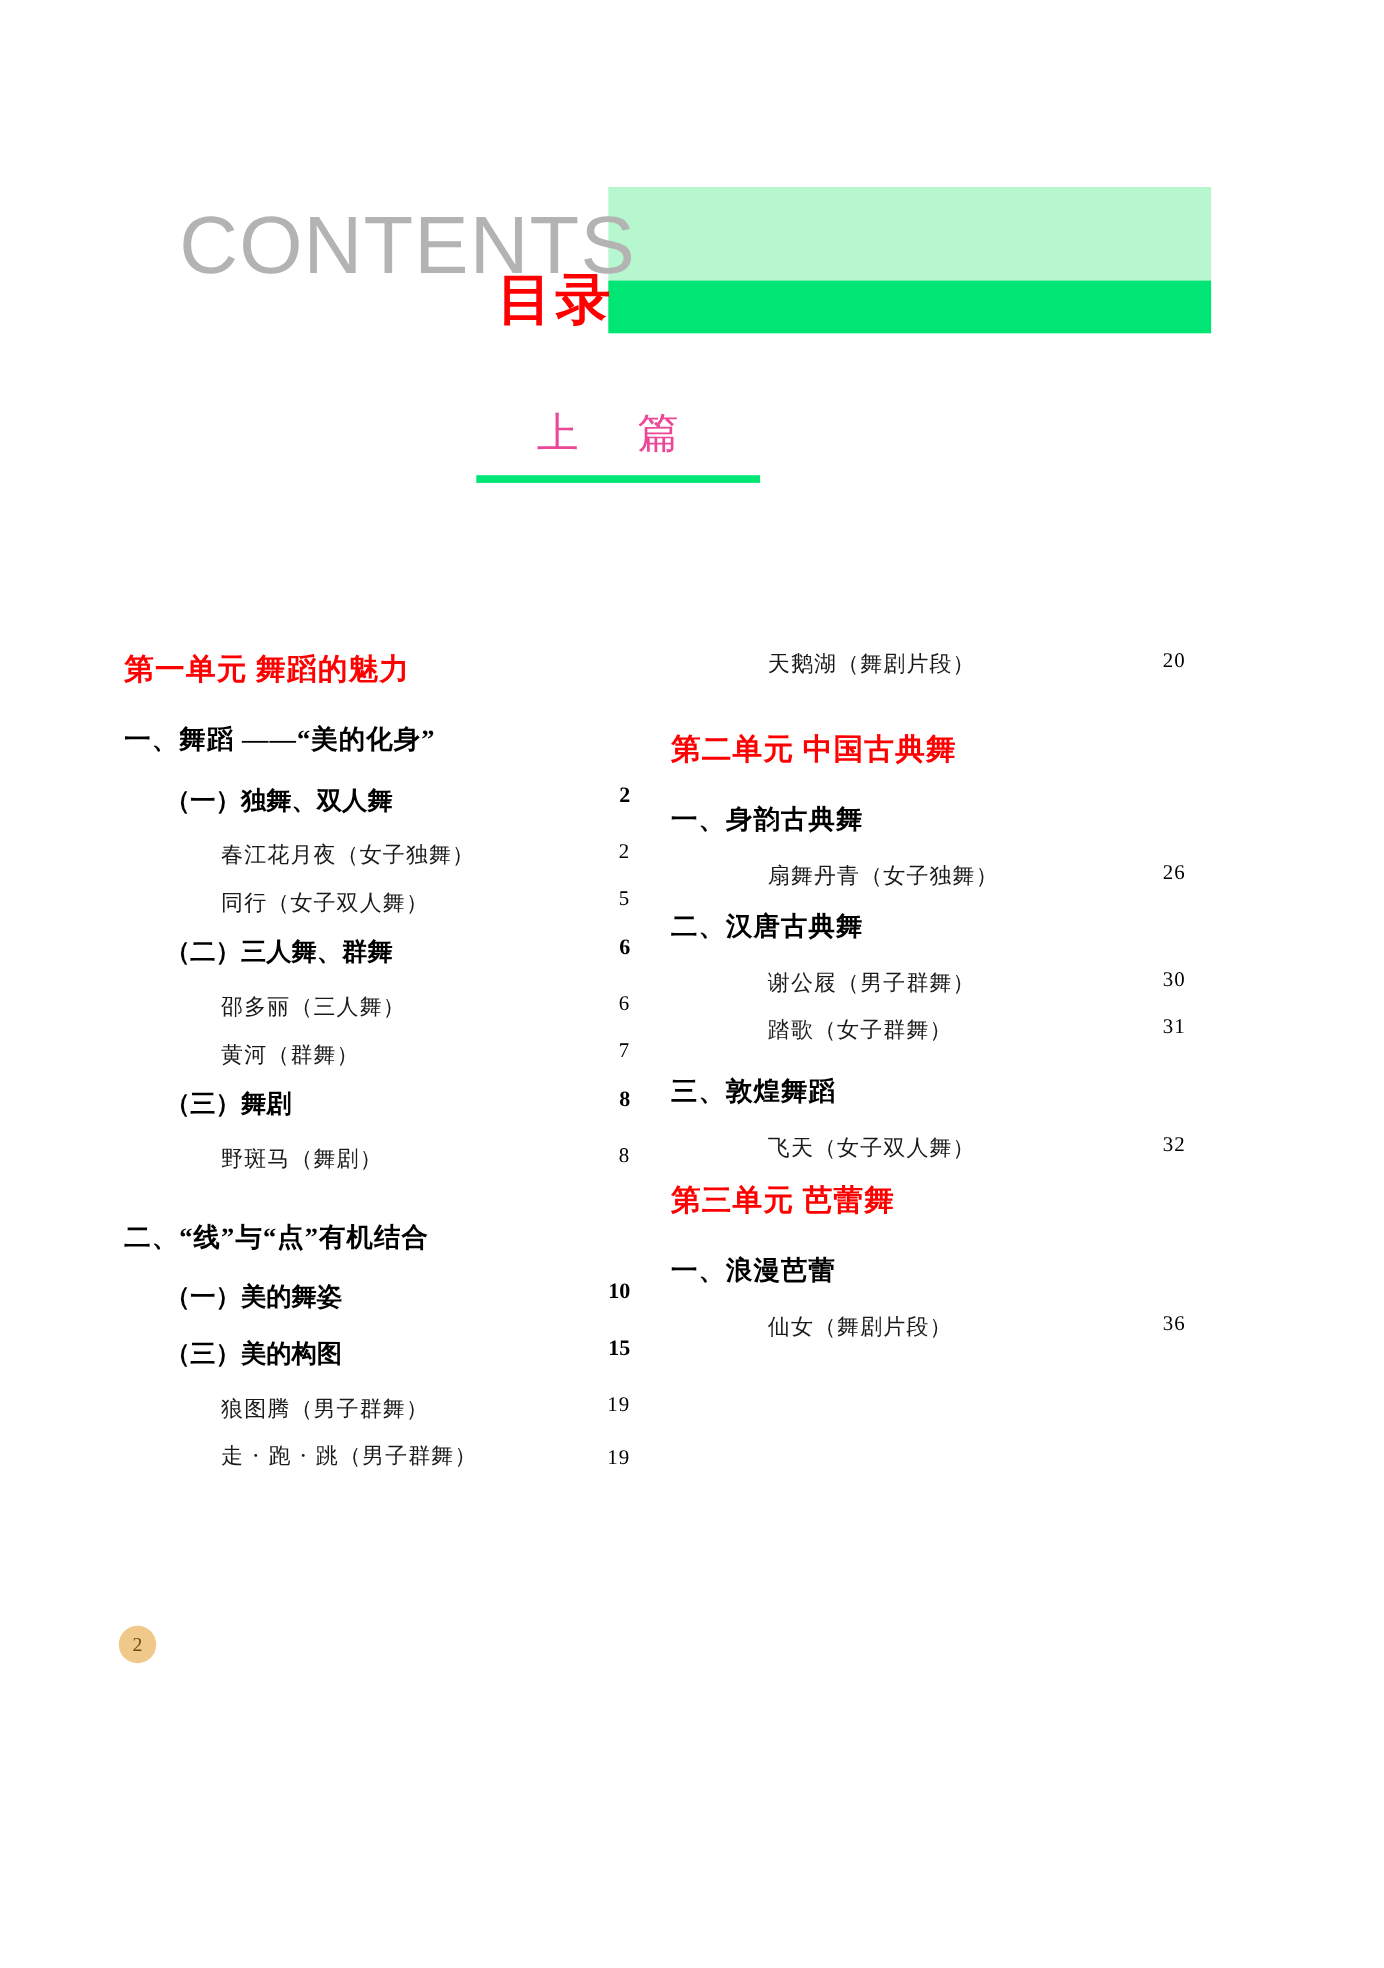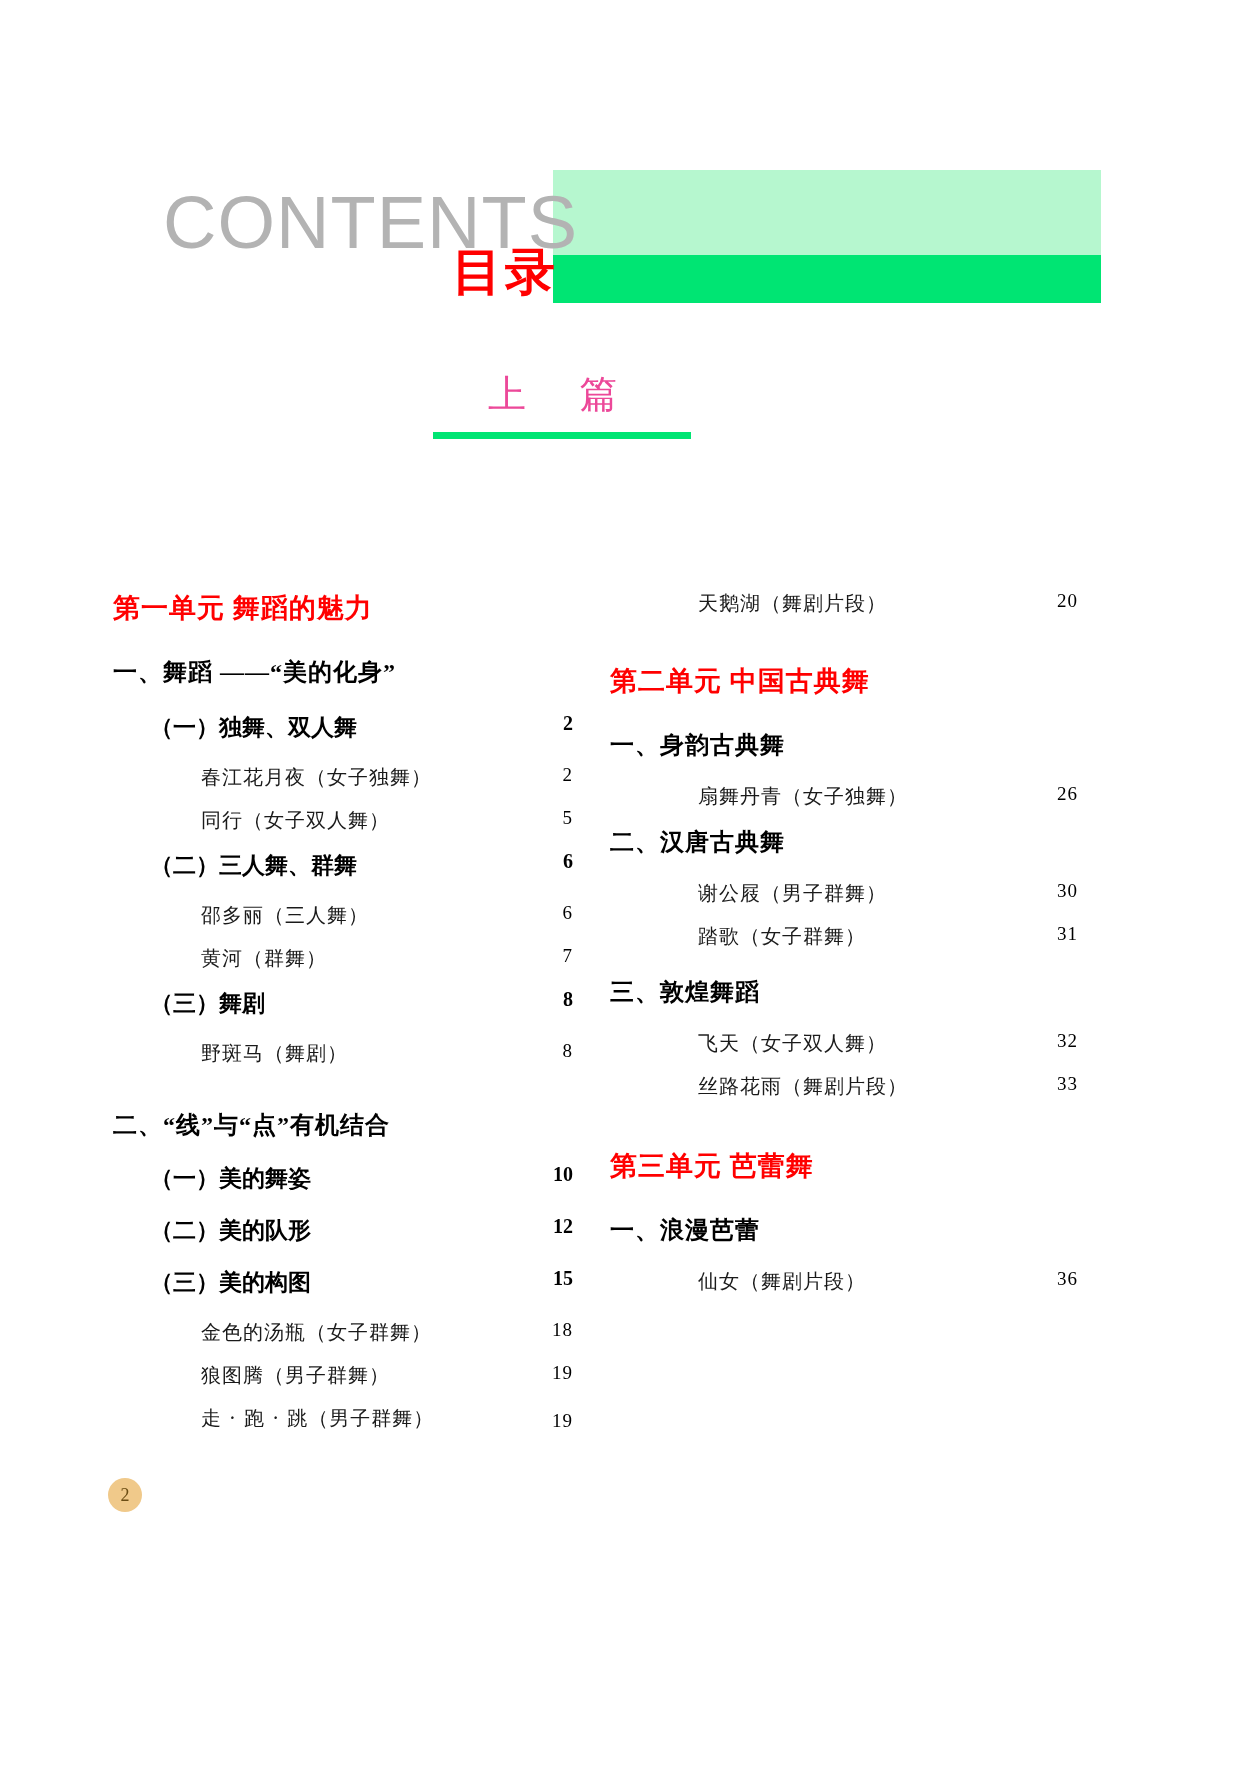--- a/index.html
+++ b/index.html
@@ -230,30 +230,22 @@
         <span class="page">8</span>
       </div>
       <div class="entry sec1" style="margin-top: 14px;">
         <span class="label">二、“线”与“点”有机结合</span>
       </div>
       <div class="entry sec2">
         <span class="label">（一）美的舞姿</span>
         <span class="page">10</span>
       </div>
       <div class="entry sec2">
-        <span class="label">（二）美的队形</span>
-        <span class="page">12</span>
-      </div>
-      <div class="entry sec2">
         <span class="label">（三）美的构图</span>
         <span class="page">15</span>
-      </div>
-      <div class="entry work">
-        <span class="label">金色的汤瓶（女子群舞）</span>
-        <span class="page">18</span>
       </div>
       <div class="entry work">
         <span class="label">狼图腾（男子群舞）</span>
         <span class="page">19</span>
       </div>
       <div class="entry work" style="margin-bottom: 0px; align-items: flex-end;">
         <span class="label">走 · 跑 · 跳（男子群舞）</span>
         <span class="page">19</span>
       </div>
     </div>
@@ -283,24 +275,20 @@
         <span class="label">踏歌（女子群舞）</span>
         <span class="page">31</span>
       </div>
       <div class="entry sec1">
         <span class="label">三、敦煌舞蹈</span>
       </div>
       <div class="entry work">
         <span class="label">飞天（女子双人舞）</span>
         <span class="page">32</span>
       </div>
-      <div class="entry work" style="margin-bottom: 48px;">
-        <span class="label">丝路花雨（舞剧片段）</span>
-        <span class="page">33</span>
-      </div>
       <div class="entry unit" style="margin-top: 12px;">
         <span class="label">第三单元   芭蕾舞</span>
       </div>
       <div class="entry sec1">
         <span class="label">一、浪漫芭蕾</span>
       </div>
       <div class="entry work" style="margin-bottom: 0px;">
         <span class="label">仙女（舞剧片段）</span>
         <span class="page">36</span>
       </div>

